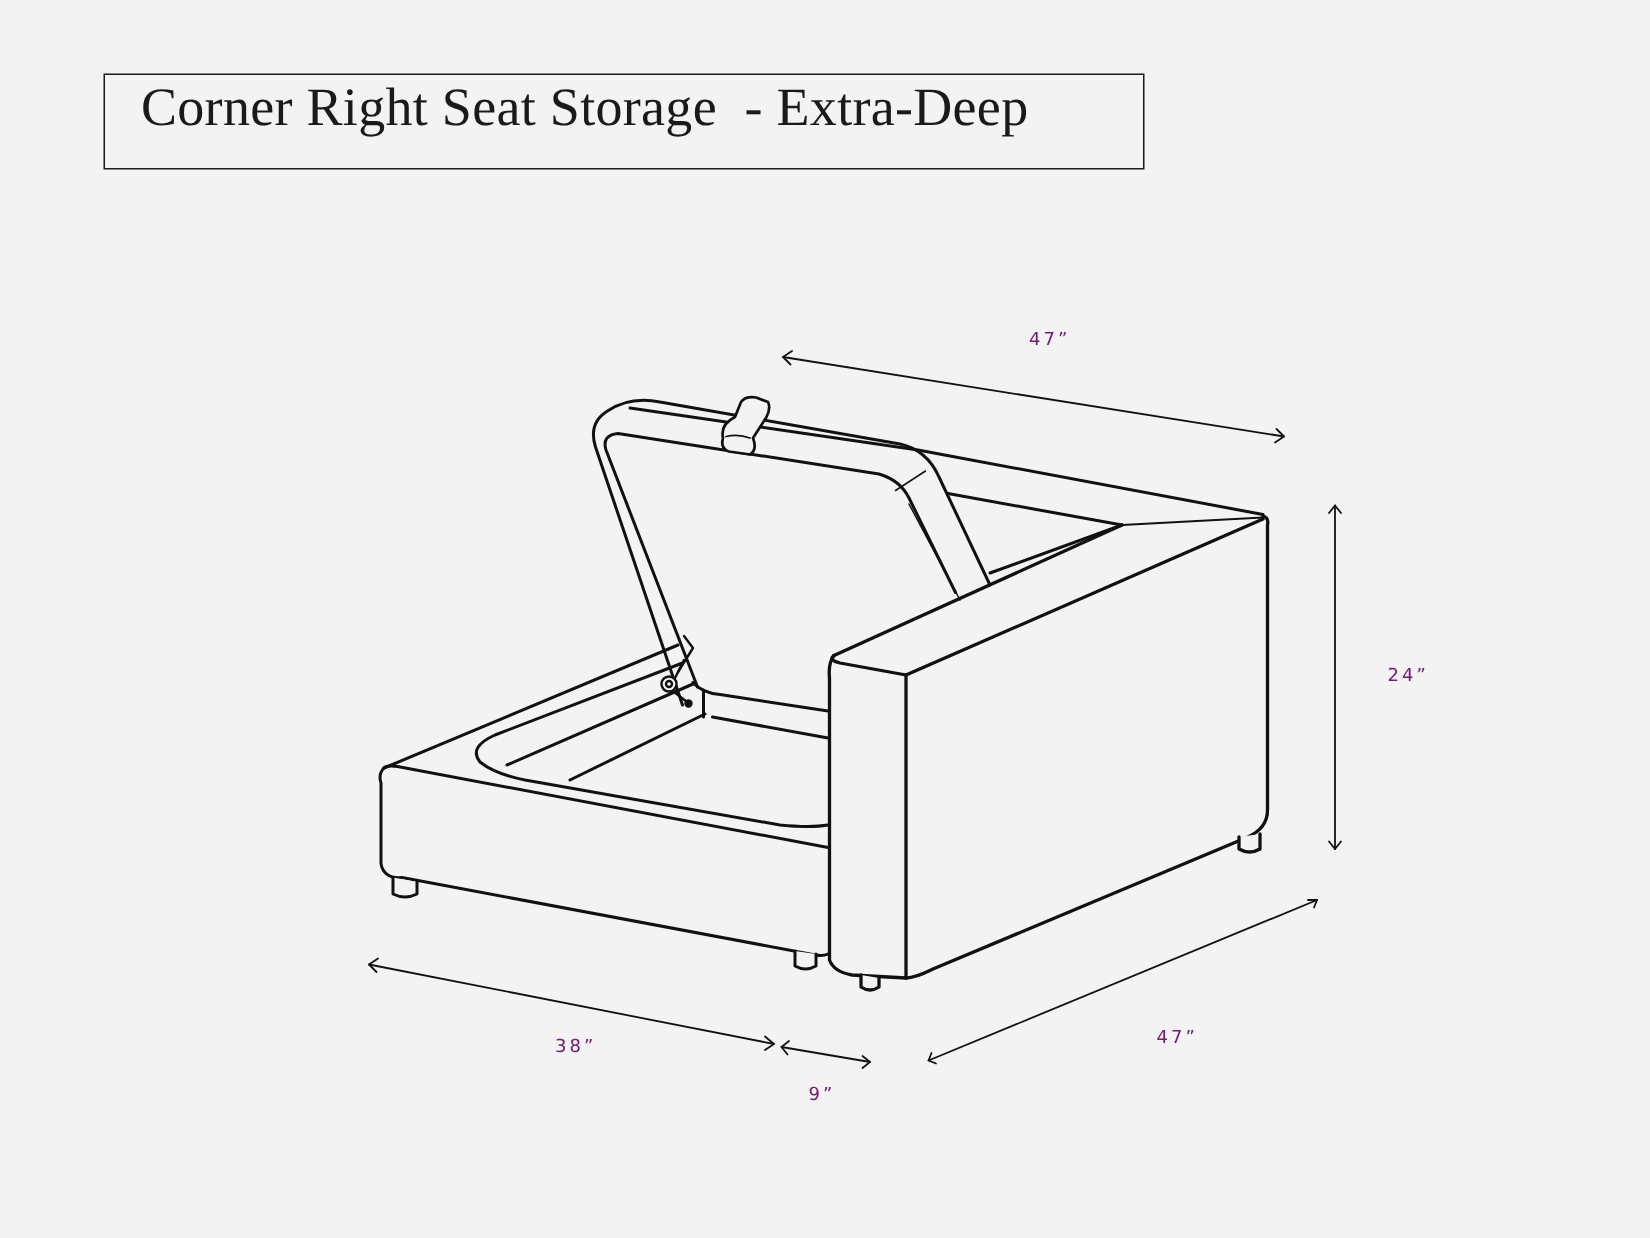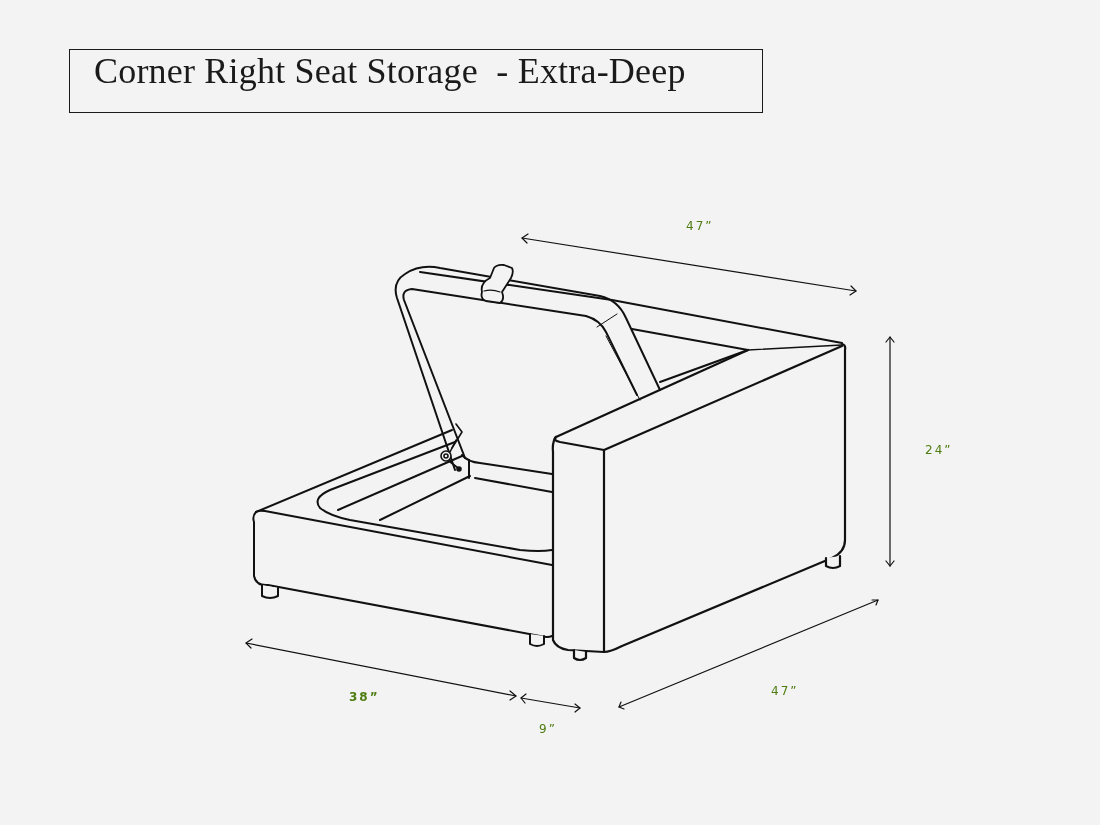--- a/index.html
+++ b/index.html
@@ -25,21 +25,21 @@
       color: #1a1a1a;
       letter-spacing: 0.2px;
       white-space: pre;
     }
     svg.drawing { position: absolute; left: 0; top: 0; }
     .dim-label {
       position: absolute;
       font-family: "DejaVu Sans", sans-serif;
       font-size: 12px;
       letter-spacing: 2px;
-      color: #4d7c0f;
+      color: #701a75;
       white-space: nowrap;
     }
   </style>
 </head>
 <body>
 
 <div class="title-box">
   <span class="title-text">Corner Right Seat Storage  - Extra-Deep</span>
 </div>
 
@@ -142,15 +142,15 @@
 
     <path d="M 604 652 Q 610 652 622 646 L 832 558 Q 845 552 845 540 L 845 350 Q 846 345 842 344"></path>
 
     <path d="M 574 650 L 574 658 Q 580 662 586 658 L 586 652" fill="#f3f3f3"></path>
     <path d="M 826 558 L 826 566 Q 833 570 840 566 L 840 556" fill="#f3f3f3"></path>
   </g>
 </svg>
 
 <div class="dim-label" style="left:686px; top:219px;">47”</div>
 <div class="dim-label" style="left:925px; top:443px;">24”</div>
-<div class="dim-label" style="left:349px; top:690px;font-weight:bold;">38”</div>
+<div class="dim-label" style="left:370px; top:690px;">38”</div>
 <div class="dim-label" style="left:539px; top:722px;">9”</div>
 <div class="dim-label" style="left:771px; top:684px;">47”</div>
 
 </body></html>

